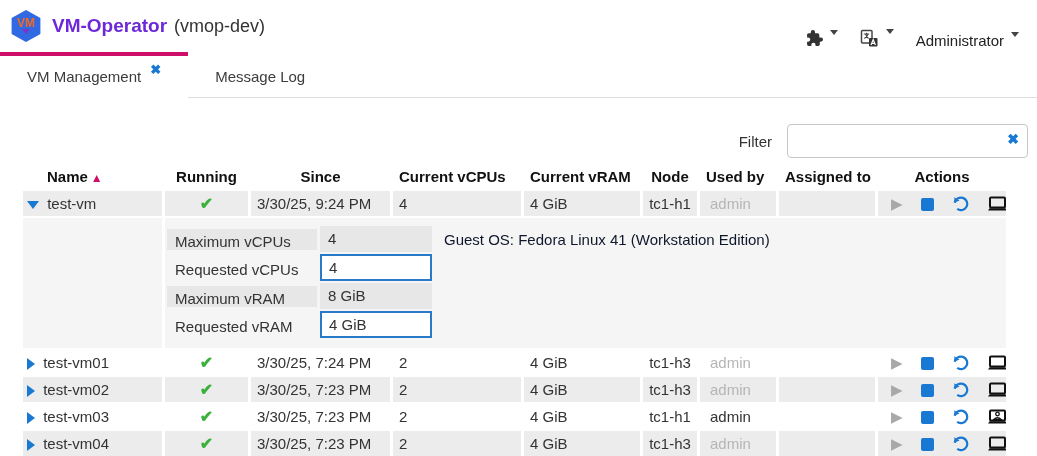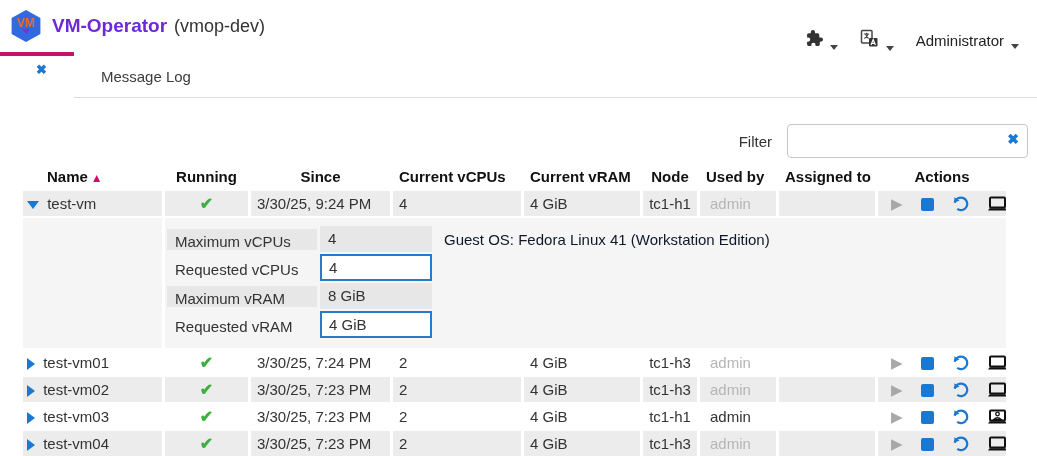--- a/index.html
+++ b/index.html
@@ -14,21 +14,21 @@
   .logo {
     width:32px; height:32px; background:#3069e1; position:relative;
     clip-path:polygon(50% 0%, 95% 25%, 95% 75%, 50% 100%, 5% 75%, 5% 25%);
     display:flex; flex-direction:column; align-items:center; justify-content:center;
   }
   .logo .logo-txt { color:#f26a21; font-weight:bold; font-size:12px; line-height:11px; letter-spacing:0;text-align:right; }
   .logo .logo-caret { width:0; height:0; border-left:4px solid transparent; border-right:4px solid transparent; border-top:5px solid #7a35c9; }
   .app-title { font-size:19px; font-weight:bold; color:#6d28d9; margin-left:10px; }
   .app-subtitle { font-size:18px; color:#333; margin-left:7px; }
   .header-right { margin-left:auto; display:flex; align-items:center; gap:22px; }
-  .menu-btn { display:flex; align-items:flex-end; gap:7px; cursor:pointer; color:#333;margin-top:28px; }
+  .menu-btn { display:flex; align-items:flex-start; gap:7px; cursor:pointer; color:#333;margin-top:28px; }
   .caret { width:0; height:0; border-left:4.5px solid transparent; border-right:4.5px solid transparent; border-top:5px solid #444; display:inline-block; }
   .user-label { font-size:15px; color:#222; }
 
   
   .tabbar { display:flex; border-bottom:1px solid #ddd; background:#fff; height:46px; align-items:stretch; }
   .tab { display:flex; align-items:center; justify-content:center; padding:0 27px; color:#3c3c3c; font-size:15px; cursor:pointer; border-top:4px solid transparent; }
   .tab.active { border-top:4px solid #ce0f69; background:#fff; margin-bottom:-1px; border-bottom:1px solid #fff; }
   .tab-close { color:#1878d2; font-weight:bold; font-size:13px; margin-left:9px; position:relative; top:-7px; cursor:pointer; }
 
   
@@ -109,20 +109,21 @@
     </span>
     <span class="menu-btn">
       <span class="user-label">Administrator</span>
       <span class="caret"></span>
     </span>
   </div>
 </div>
 
 <div class="tabbar">
   <div class="tab active">
+    <span>VM Management</span>
     <span class="tab-close">✖</span>
   </div>
   <div class="tab">
     <span>Message Log</span>
   </div>
 </div>
 
 <div class="filter-row">
   <span class="filter-label">Filter</span>
   <span class="filter-wrap">

